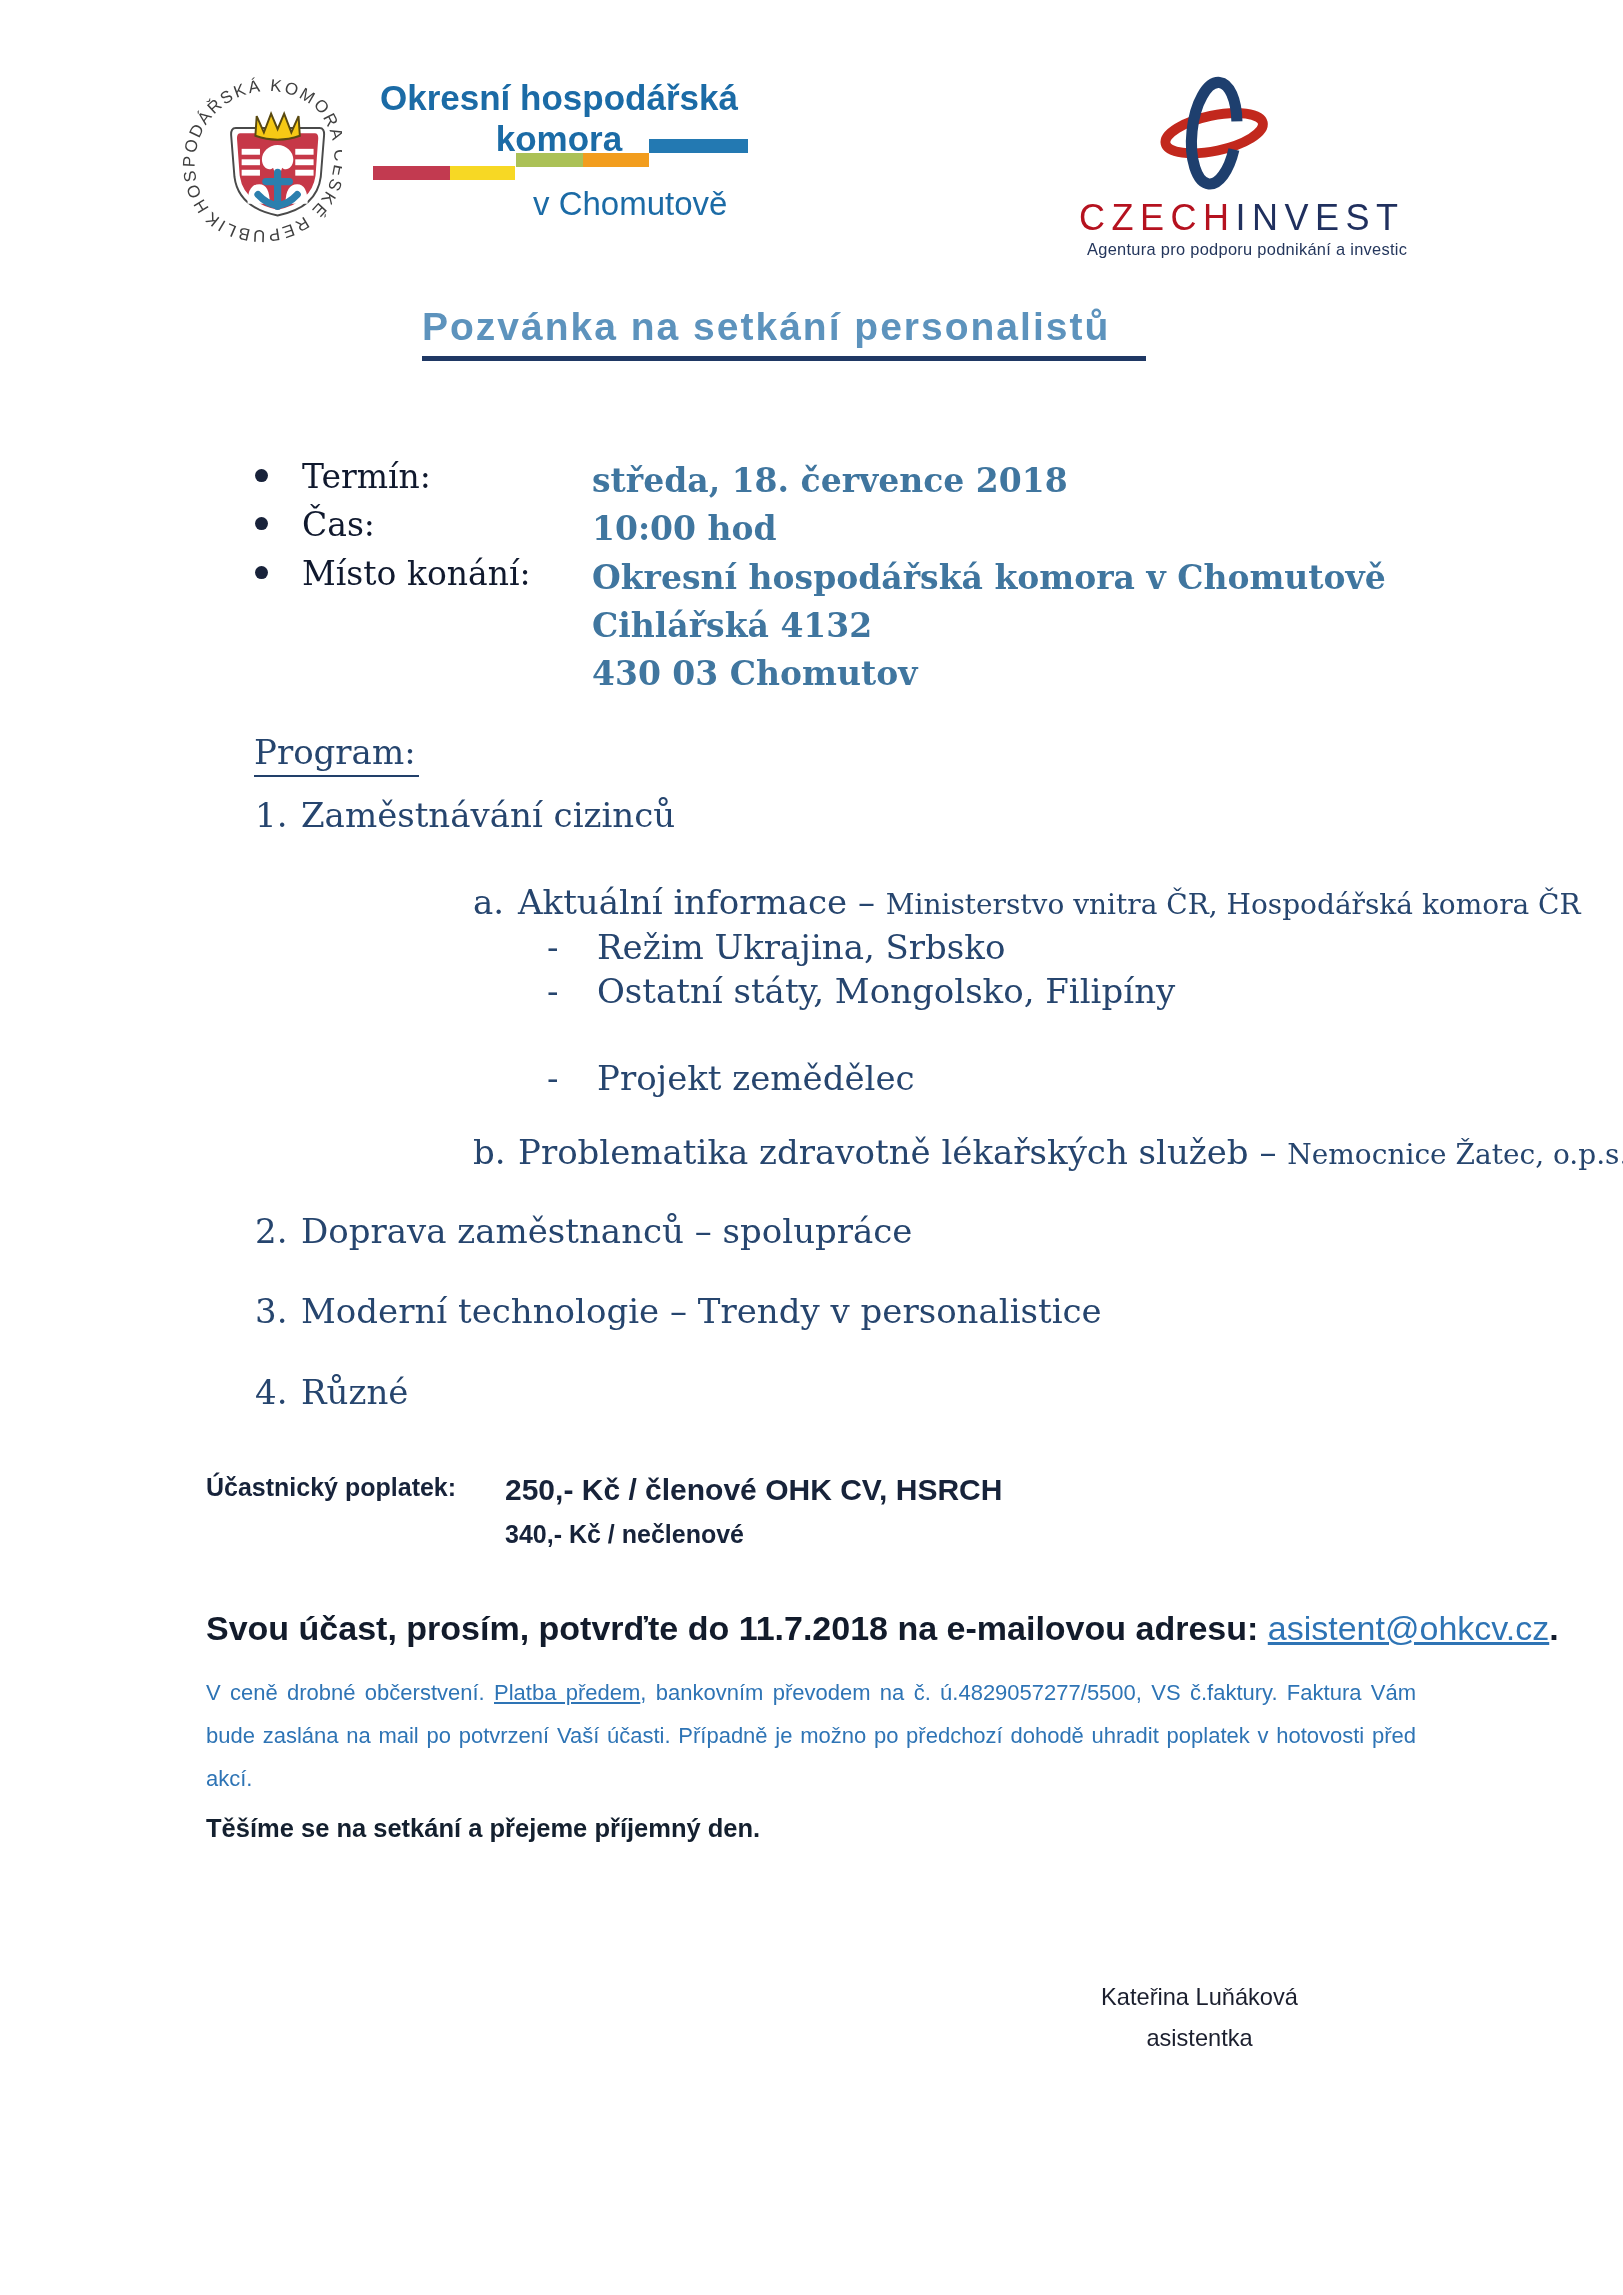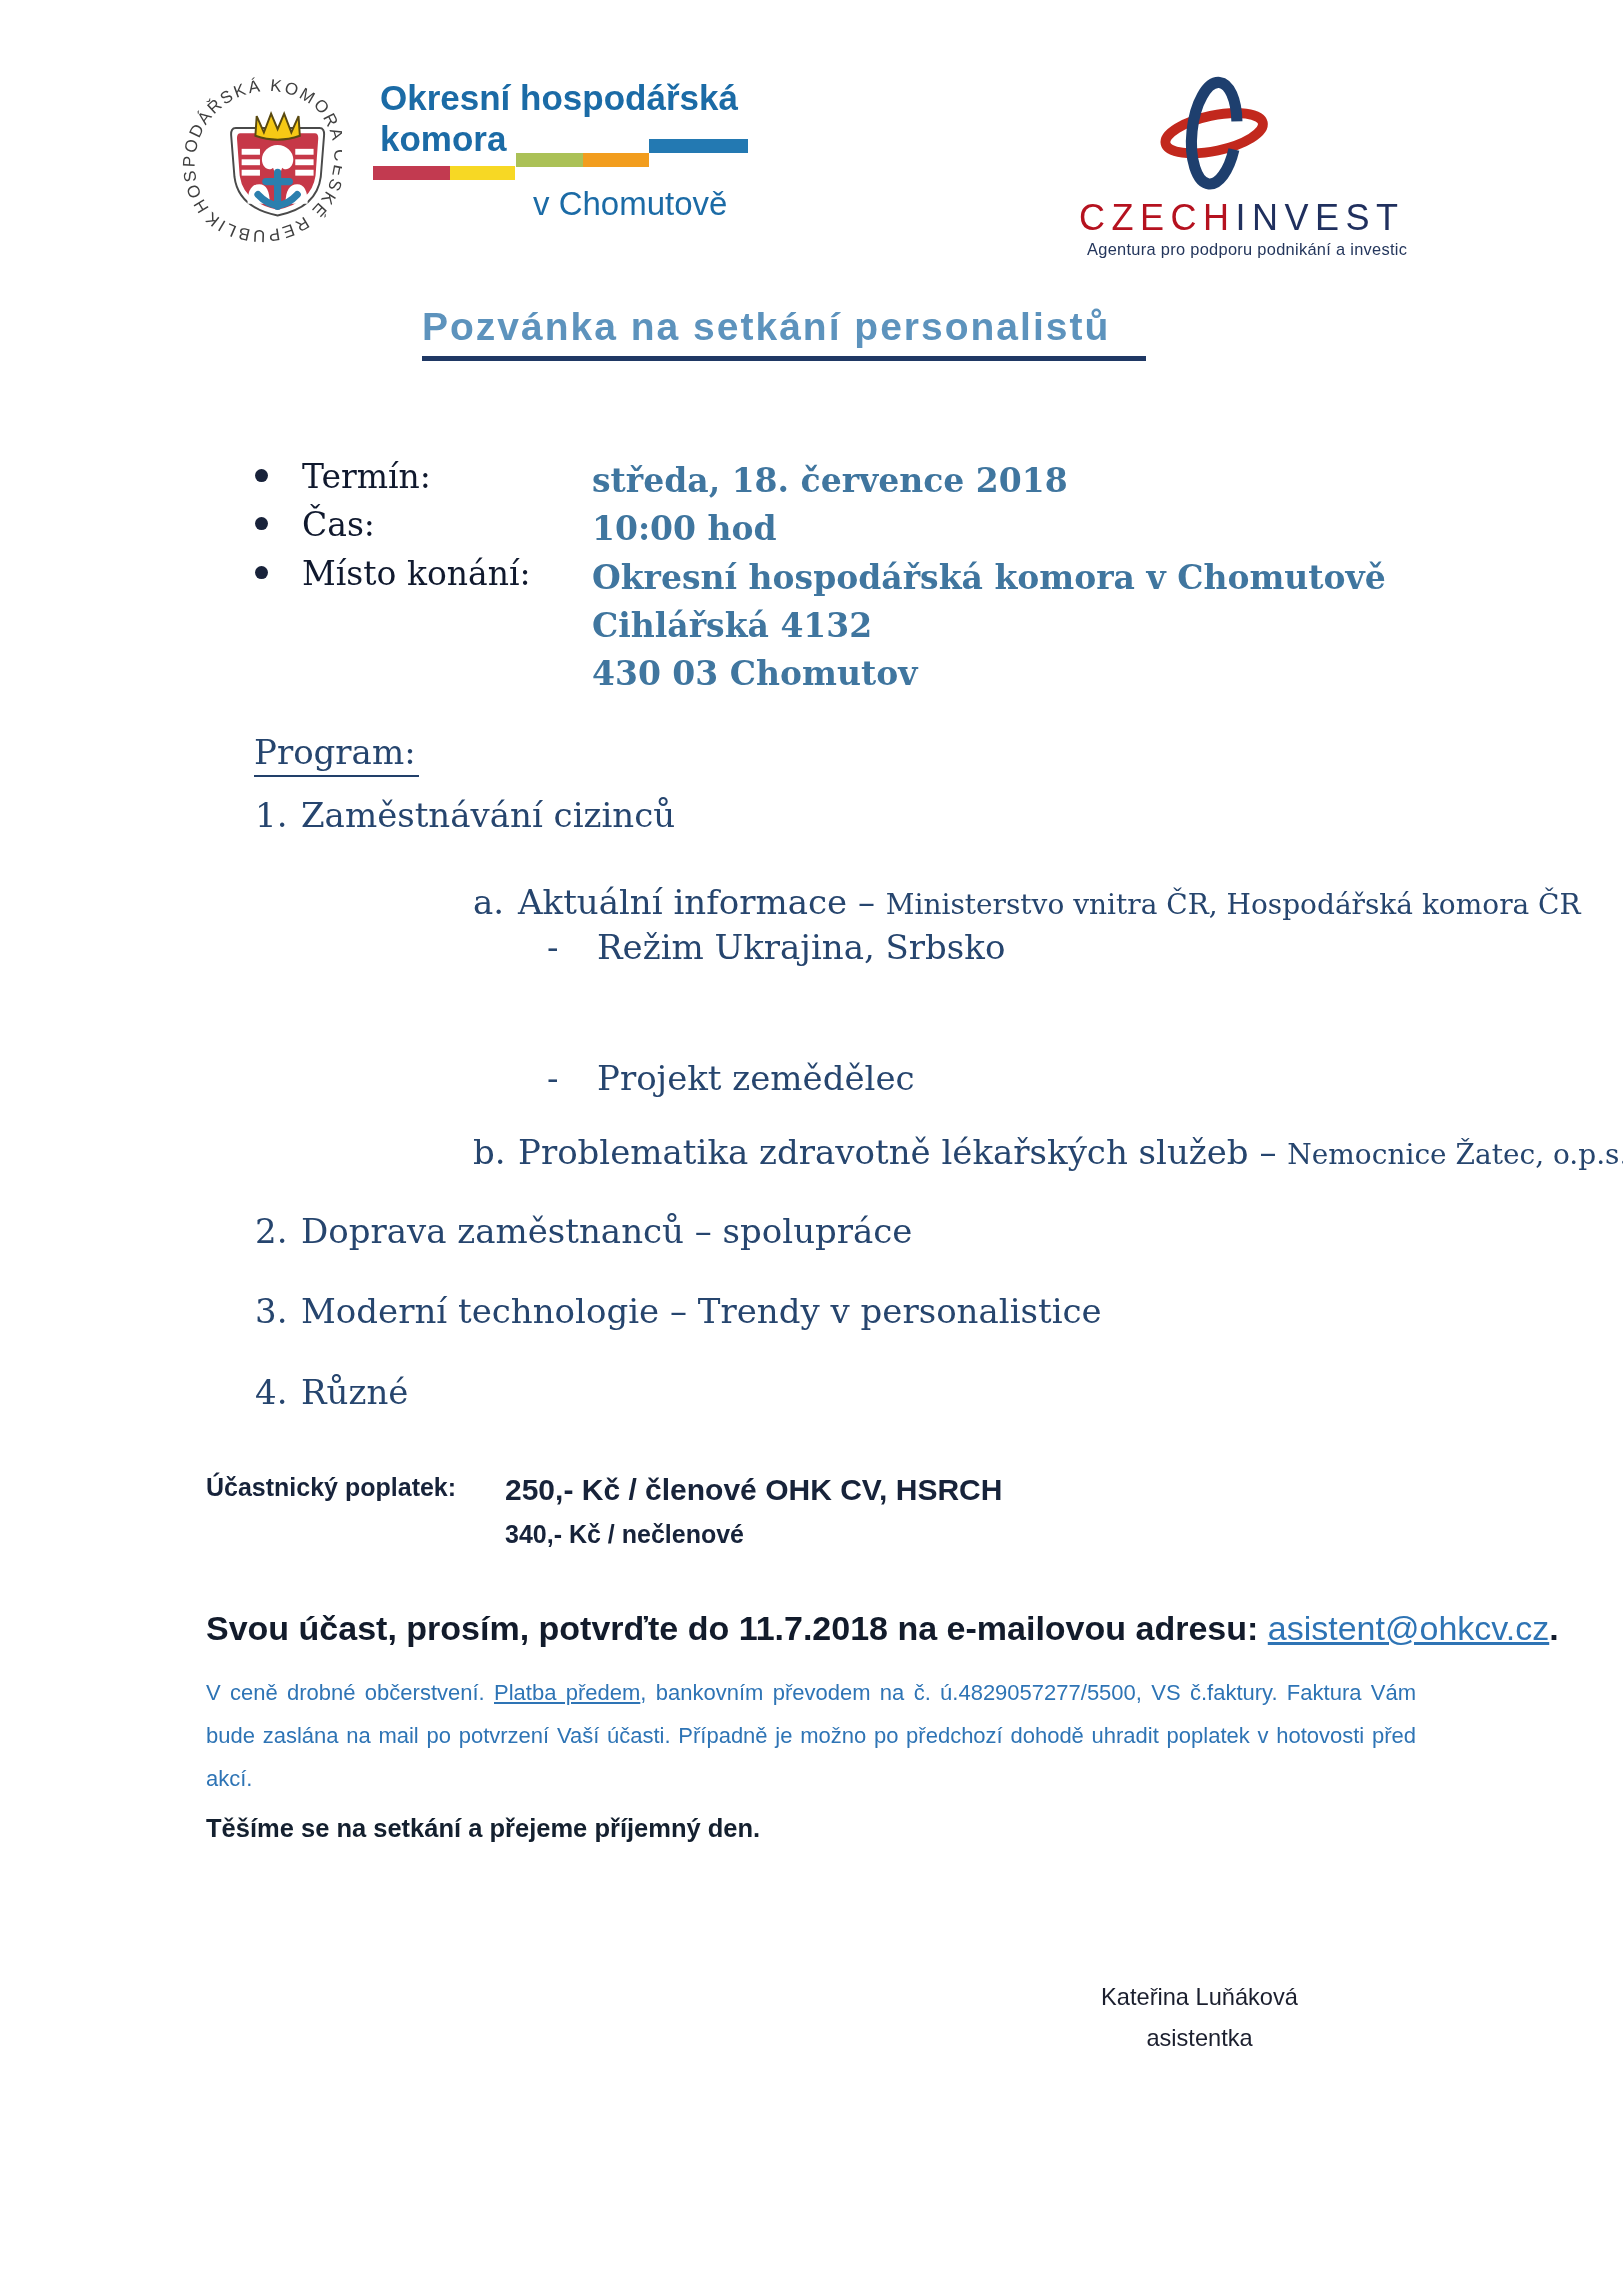--- a/index.html
+++ b/index.html
@@ -3,21 +3,21 @@
 <meta charset="utf-8">
 <style>
   html,body{margin:0;padding:0;background:#e8e8e8;}
   .page{position:relative;width:1623px;height:2295px;background:#ffffff;overflow:hidden;
         font-family:"DejaVu Serif", serif;color:#1a2538;}
   .abs{position:absolute;}
 
   
   .ohk-seal{left:174px;top:56px;width:168px;height:204px;}
   .ohk-name{left:380px;top:77px;font-family:"Liberation Sans",sans-serif;
-            font-weight:bold;font-size:35px;line-height:41px;color:#1b6ba6;}
+            font-weight:bold;font-size:35px;line-height:41px;color:#1b6ba6;text-align:center;}
   .ohk-loc{left:533px;top:185px;font-family:"Liberation Sans",sans-serif;
            font-size:33px;color:#1b6ba6;}
   .bar{position:absolute;height:13.7px;}
   .bar-red{left:373px;top:166px;width:77px;background:#c23a50;}
   .bar-yellow{left:450px;top:166px;width:65px;background:#f7d824;}
   .bar-green{left:516px;top:153px;width:67px;background:#abc157;}
   .bar-orange{left:583px;top:153px;width:66px;background:#f29d1e;}
   .bar-blue{left:649px;top:139px;width:99px;background:#2379b2;}
 
   
@@ -158,20 +158,23 @@
   </div>
 
   <div class="abs prog p-sub sa">
     <span class="sub-marker">a.</span><span>Aktuální informace –</span>
     <span class="annotation">Ministerstvo vnitra ČR, Hospodářská komora ČR</span>
   </div>
 
   <div class="abs dash-item d1">
     <span class="dash">-</span><span>Režim Ukrajina, Srbsko</span>
   </div>
+  <div class="abs dash-item d2">
+    <span class="dash">-</span><span>Ostatní státy, Mongolsko, Filipíny</span>
+  </div>
   <div class="abs dash-item d4">
     <span class="dash">-</span><span>Projekt zemědělec</span>
   </div>
 
   <div class="abs prog p-sub sb">
     <span class="sub-marker">b.</span><span>Problematika zdravotně lékařských služeb –</span>
     <span class="annotation">Nemocnice Žatec, o.p.s.</span>
   </div>
 
   <div class="abs prog p-item i2">

